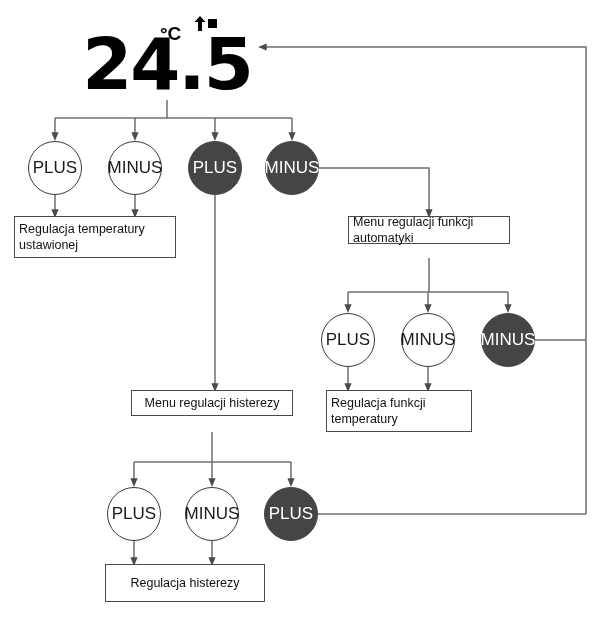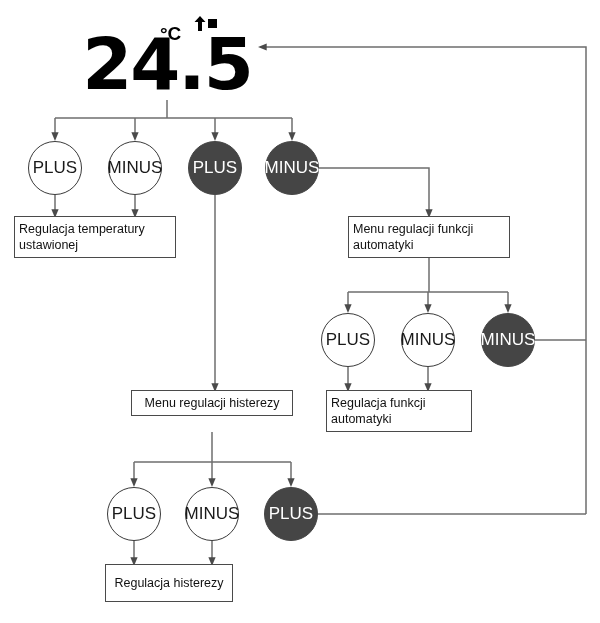--- a/index.html
+++ b/index.html
@@ -137,27 +137,27 @@
         <span>MINUS</span>
       </div>
       <div class="node dark" style="left: 264px; top: 487px; width: 54px; height: 54px;">
         <span>PLUS</span>
       </div>
     </div>
   <div id="boxes">
       <div class="box" style="left: 14px; top: 216px; width: 162px; height: 42px;">
         <span>Regulacja temperatury ustawionej</span>
       </div>
-      <div class="box" style="left: 348px; top: 216px; width: 162px; height: 42px;">
+      <div class="box" style="left: 348px; top: 216px; width: 162px; height: 28px;">
         <span>Menu regulacji funkcji automatyki</span>
       </div>
       <div class="box" style="left: 131px; top: 390px; width: 162px; height: 26px;">
         <span>Menu regulacji histerezy</span>
       </div>
       <div class="box" style="left: 326px; top: 390px; width: 146px; height: 42px;">
-        <span>Regulacja funkcji automatyki</span>
+        <span>Regulacja funkcji temperatury</span>
       </div>
-      <div class="box" style="left: 105px; top: 564px; width: 128px; height: 38px;">
+      <div class="box" style="left: 105px; top: 564px; width: 160px; height: 38px;">
         <span>Regulacja histerezy</span>
       </div>
     </div>
 
 </div>
 
 </body></html>

